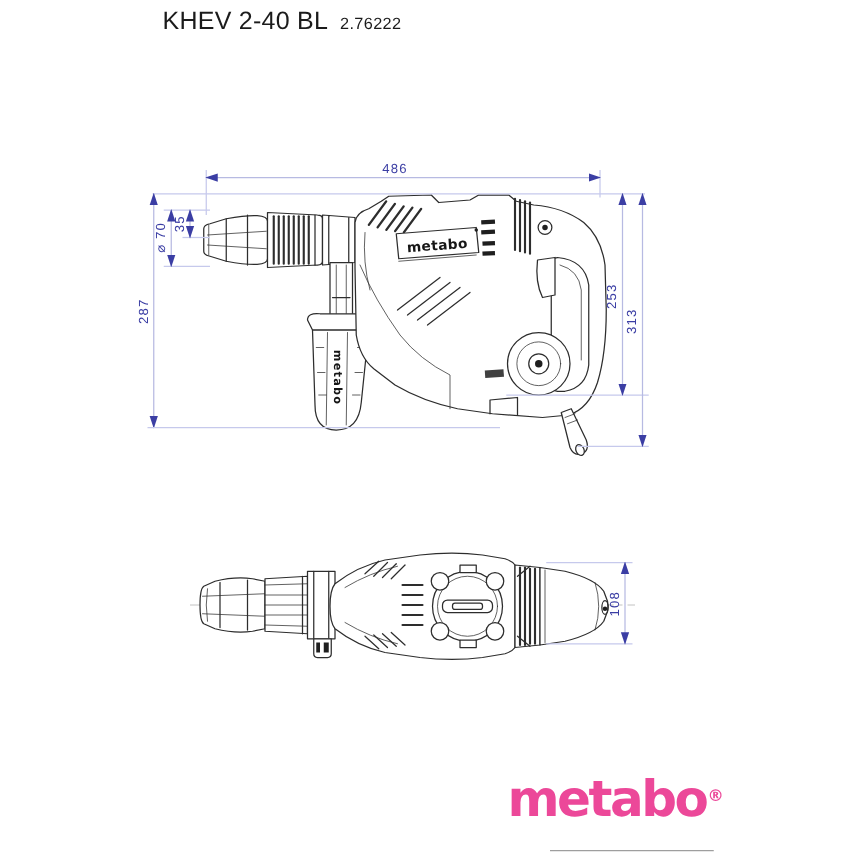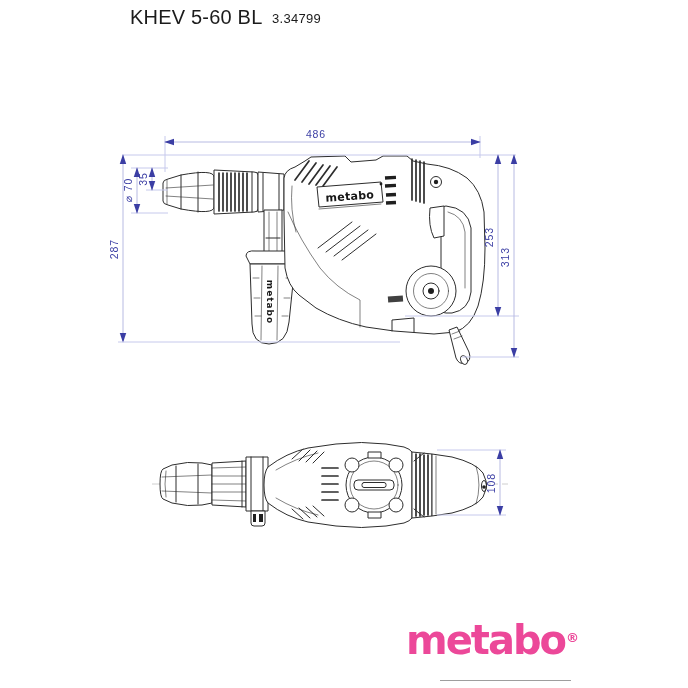--- a/index.html
+++ b/index.html
@@ -32,22 +32,22 @@
   
   .dim{fill:none;stroke:#b7bae2;stroke-width:1;}
   .ext{fill:none;stroke:#c6c9ec;stroke-width:1;}
   .dimtxt{fill:#3b3ea4;font-size:10.5px;letter-spacing:.9px;font-family:"Liberation Sans",sans-serif;}
   .cline{fill:none;stroke:#c2c2c2;stroke-width:.8;stroke-dasharray:14 4 3 4;}
   .brand{font-family:"DejaVu Sans",sans-serif;font-weight:bold;fill:#161616;}
 </style>
 </head>
 <body>
 
-<div class="title">KHEV 5-60 BL</div>
-<div class="order">3.34799</div>
+<div class="title">KHEV 2-40 BL</div>
+<div class="order">2.76222</div>
 
 <svg width="688" height="688" viewBox="0 0 688 688">
   <defs>
     <marker id="ar" viewBox="0 0 10 8" refX="9.2" refY="4" markerWidth="10" markerHeight="8" orient="auto-start-reverse" markerUnits="userSpaceOnUse">
       <path d="M0,0.7 L10,4 L0,7.3 Z" fill="#3b3ea4"></path>
     </marker>
   </defs>
 
   <g>
 

